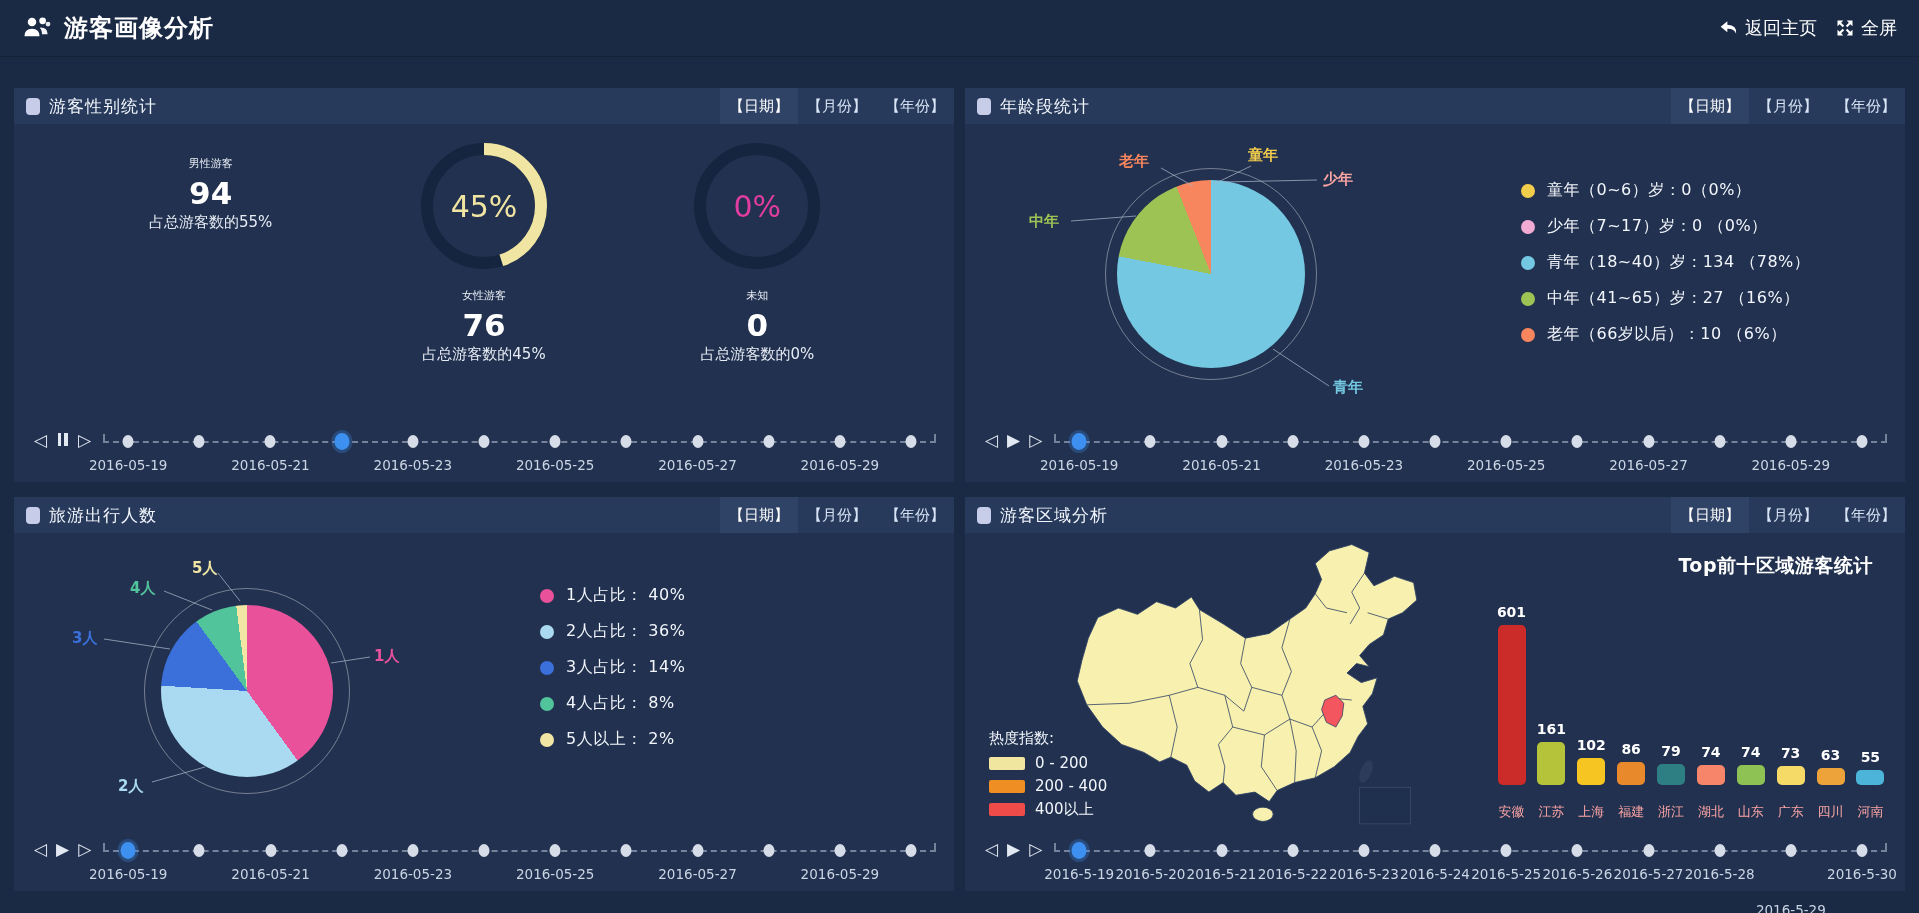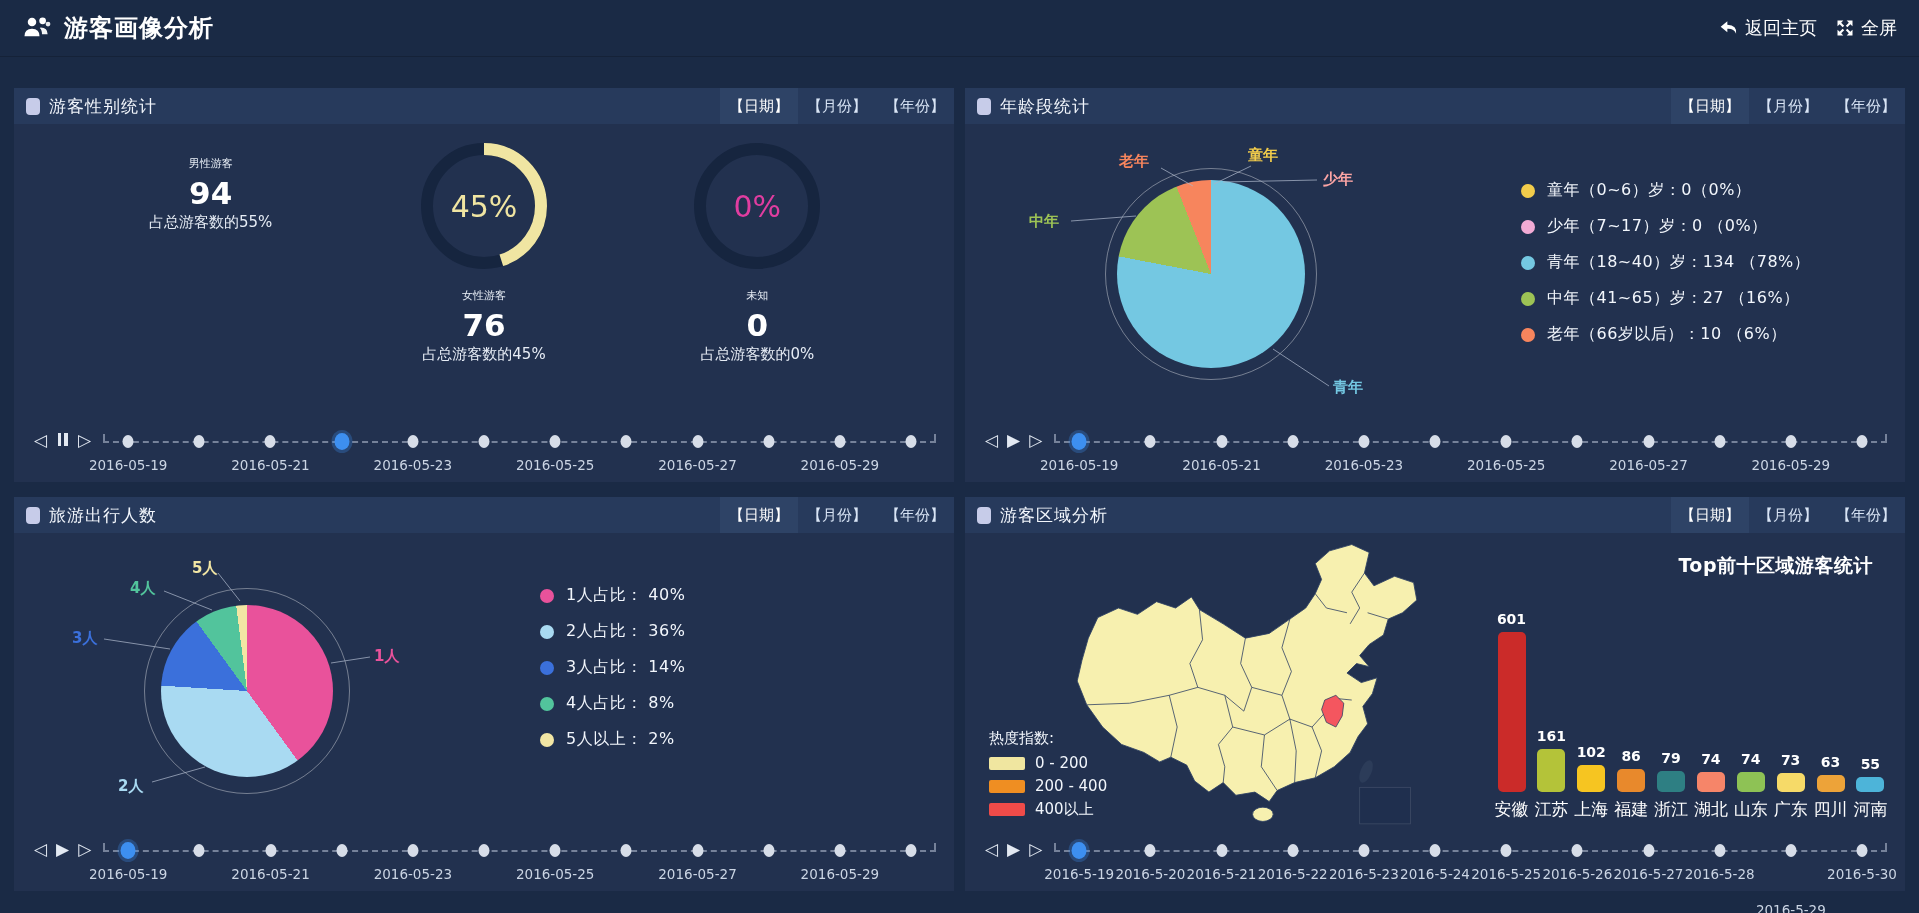--- a/index.html
+++ b/index.html
@@ -62,21 +62,21 @@
   .heat-title{font-size:15px;color:#F2F6FC;margin-bottom:6px;}
   .heat-row{display:flex;align-items:center;gap:10px;margin-top:5px;}
   .heat-swatch{width:36px;height:13px;border-radius:2px;flex:none;}
   .heat-label{font-size:15px;color:#F2F6FC;}
   .bar-chart{position:absolute;right:14px;top:8px;width:400px;bottom:6px;}
   .bar-title{position:absolute;top:12px;right:18px;font-size:19px;font-weight:bold;color:#FFFFFF;letter-spacing:.5px;}
   .bars{position:absolute;left:2px;right:2px;bottom:2px;display:flex;align-items:flex-end;justify-content:space-between;}
   .bar-col{display:flex;flex-direction:column;align-items:center;width:37px;}
   .bar-value{font-size:14px;font-weight:bold;color:#FFFFFF;margin-bottom:5px;}
   .bar-rect{width:28px;border-radius:5px;cursor:pointer;}
-  .bar-cat{font-size:17px;color:#ffffff;margin-top:6px;white-space:nowrap;}
+  .bar-cat{font-size:13px;color:#fca5a5;margin-top:18px;white-space:nowrap;}
   
   .timeline{height:62px;flex:none;display:flex;align-items:flex-start;padding:6px 18px 0 20px;}
   .tl-controls{display:flex;align-items:center;gap:9px;margin-top:6px;flex:none;}
   .tl-btn{font-size:17px;color:#E3E9F2;cursor:pointer;line-height:1;}
   .tl-btn.pause i{display:inline-block;width:3.5px;height:13px;background:#E3E9F2;margin:0 1.5px;}
   .tl-track{flex:1;position:relative;height:50px;margin-left:12px;}
   .tl-line{position:absolute;left:0;right:0;top:15px;border-top:2px dashed #76829A;}
   .tl-line::before,.tl-line::after{content:"";position:absolute;top:-9px;width:2px;height:8px;background:#76829A;}
   .tl-line::before{left:0;} .tl-line::after{right:0;}
   .tl-dot{position:absolute;top:9px;width:11px;height:13px;border-radius:50%;background:#D7DDE8;transform:translateX(-50%);cursor:pointer;}

